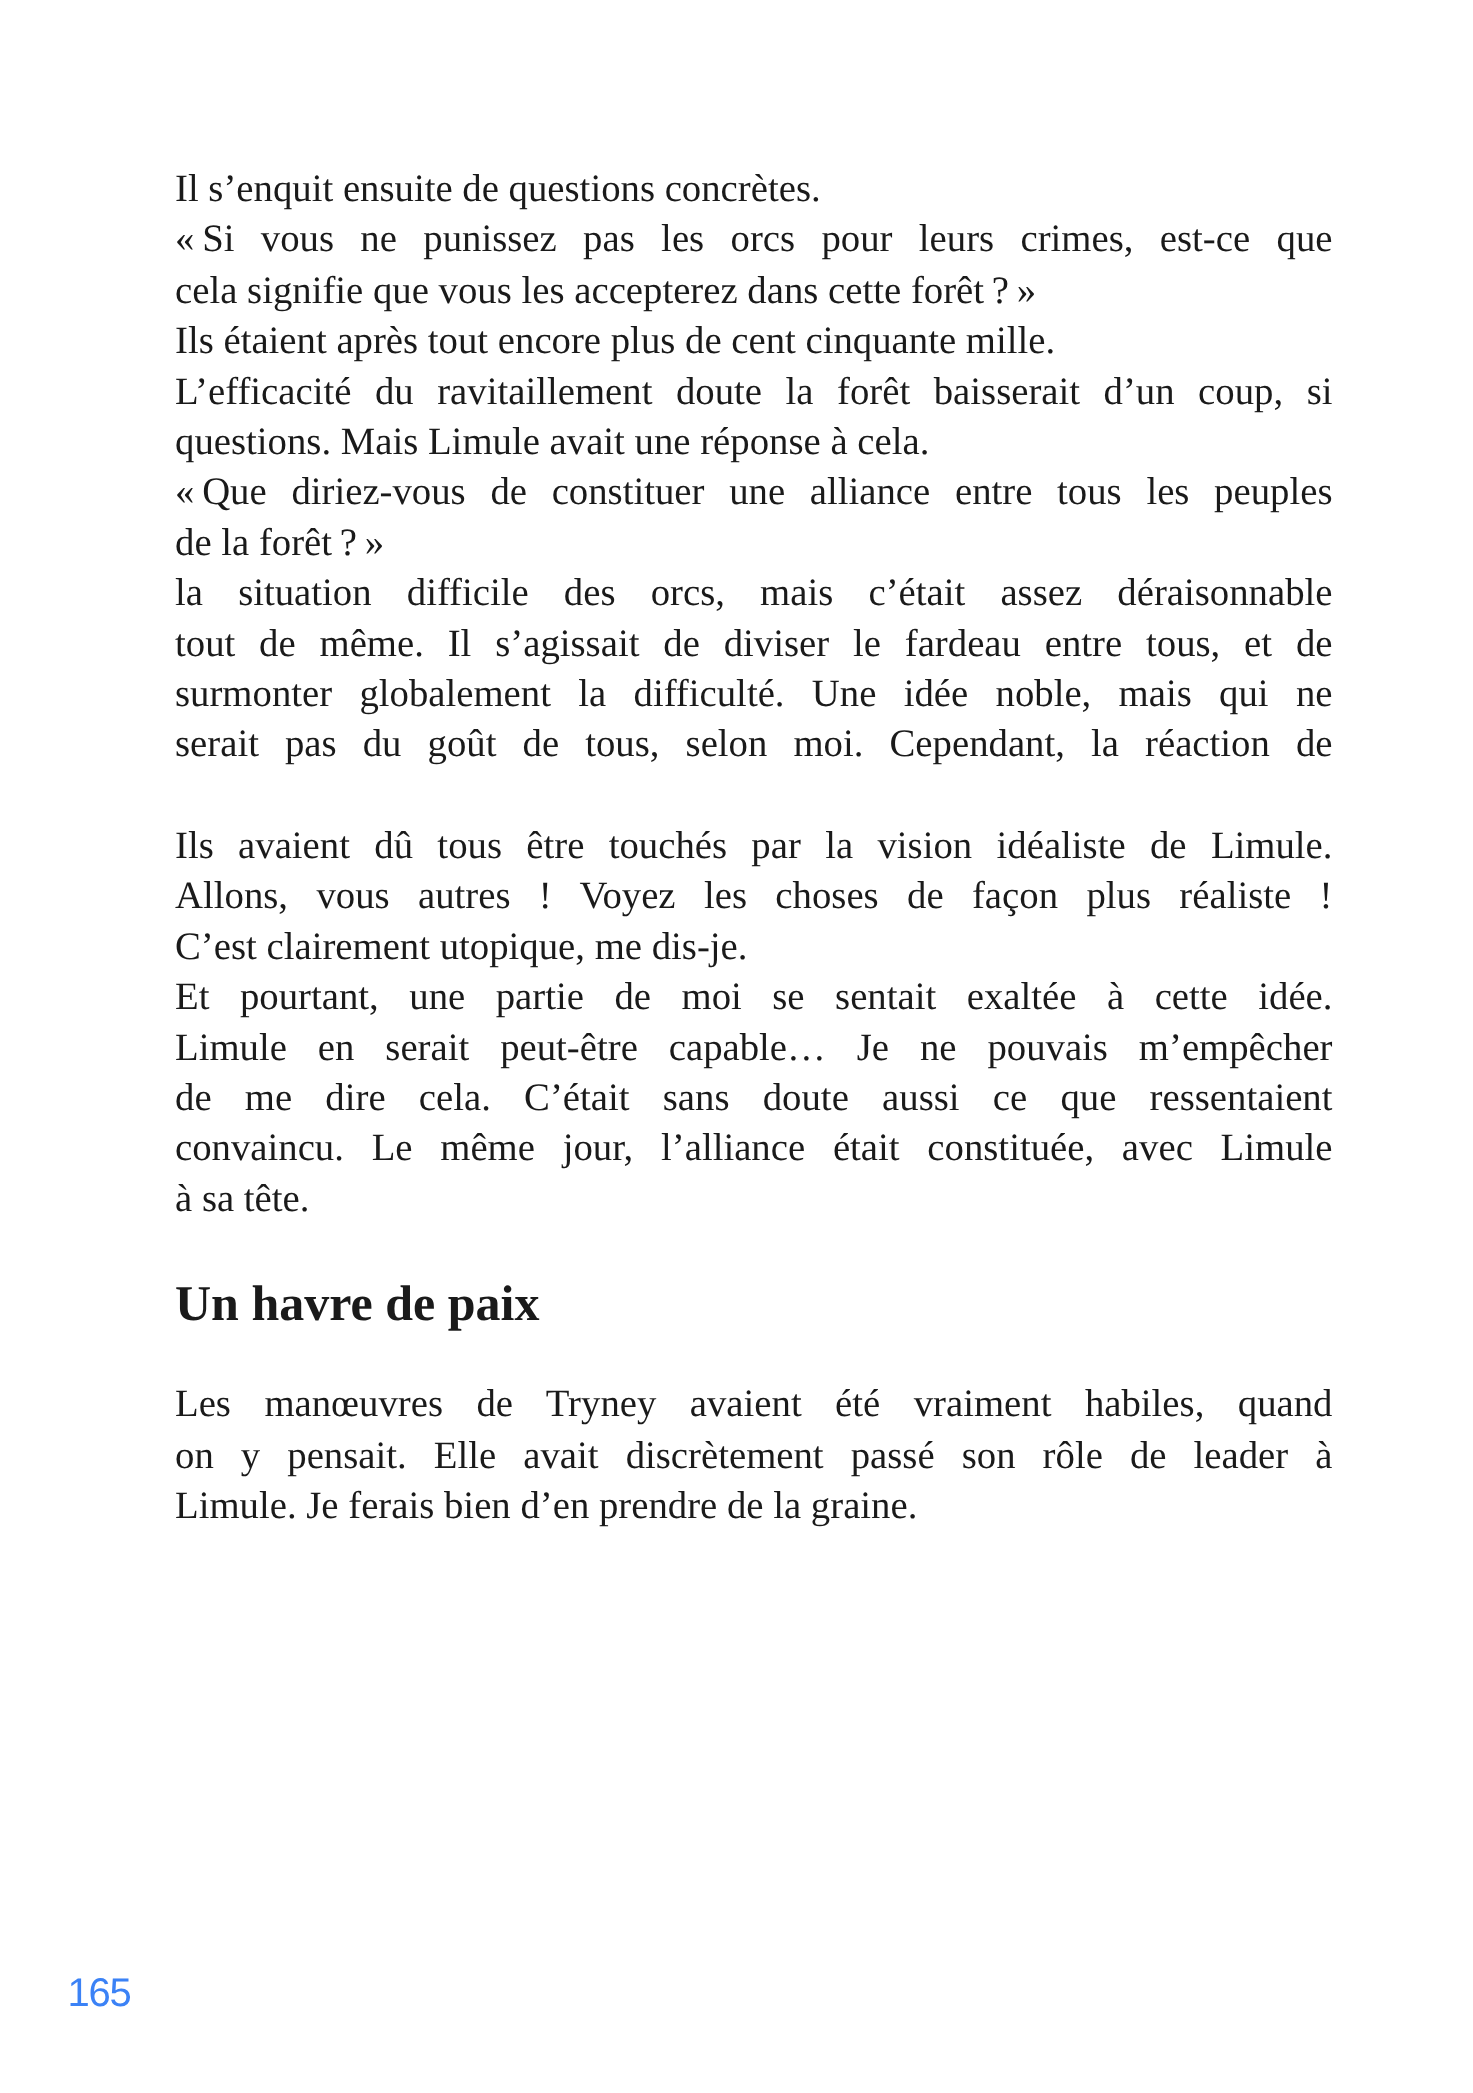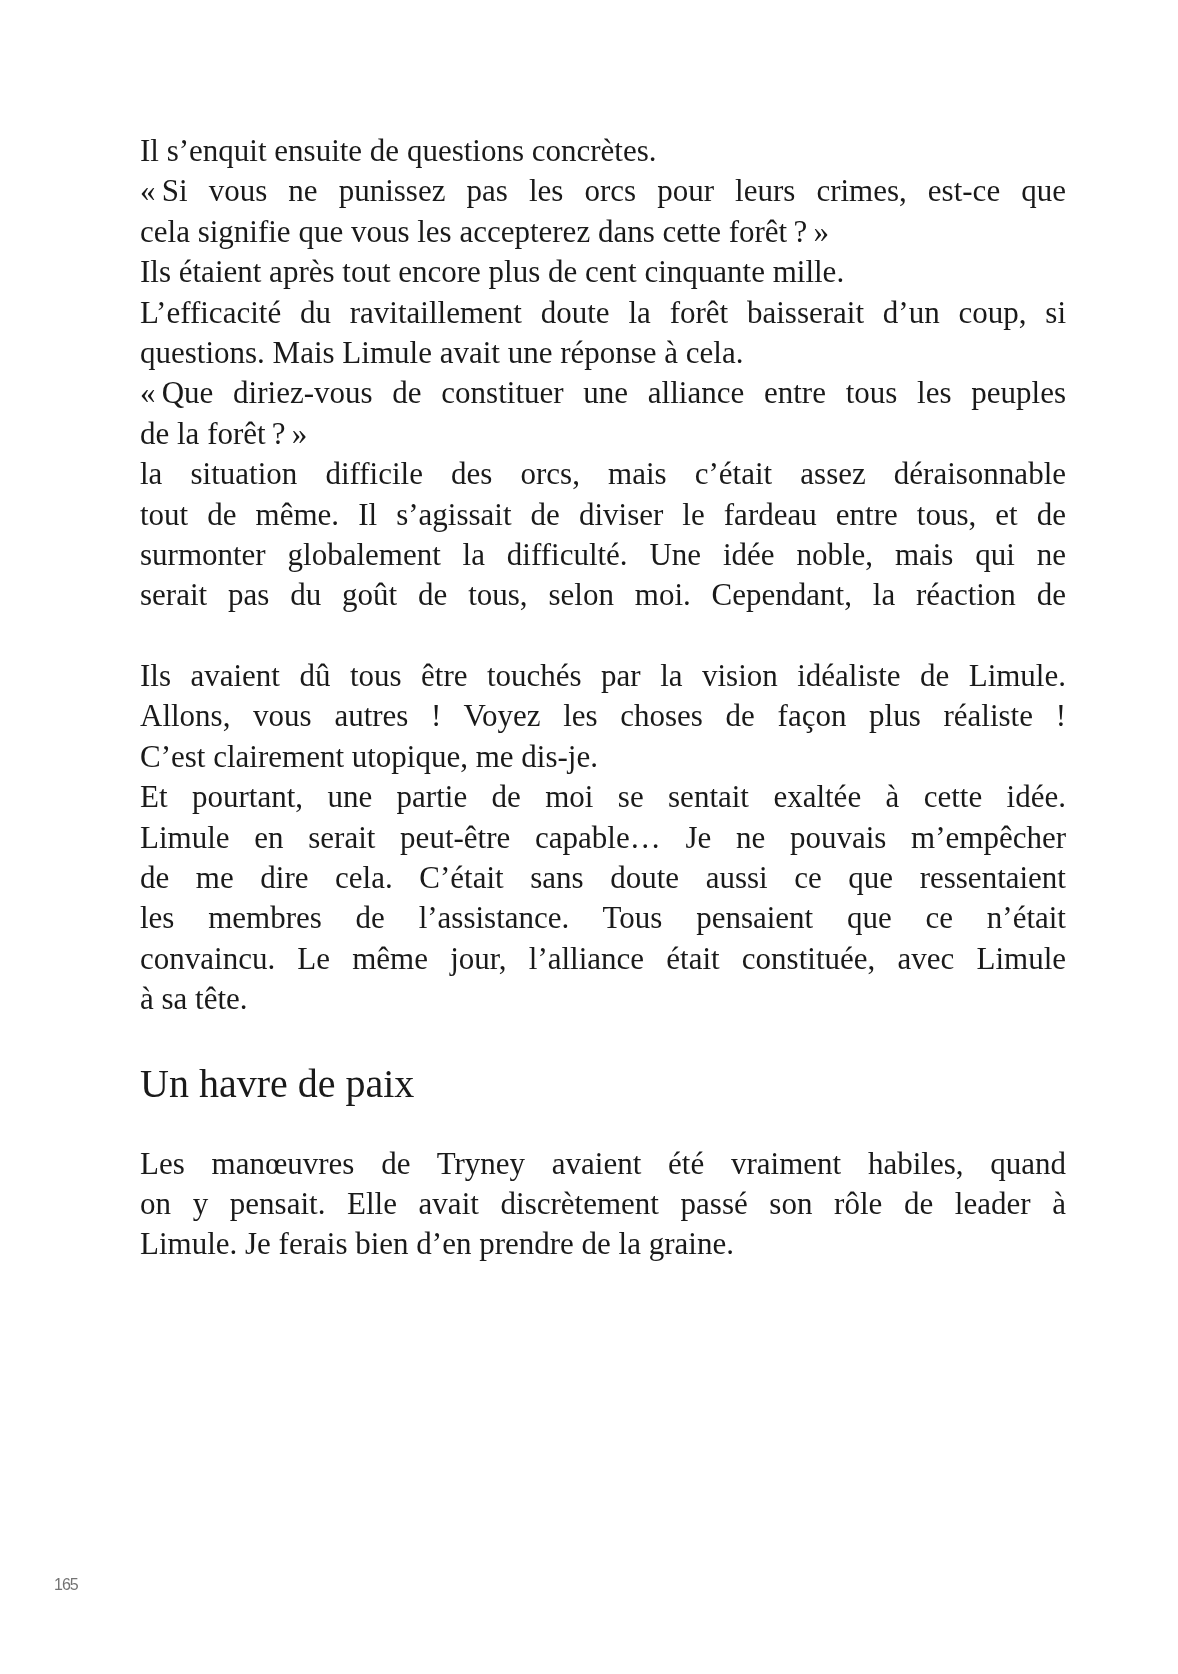--- a/index.html
+++ b/index.html
@@ -36,29 +36,29 @@
   }
   .blank {
     height: 40.4px;
   }
   .heading {
     font-family: "Liberation Serif", "DejaVu Serif", serif;
     font-size: 40px;
     line-height: 52px;
     margin-top: 38px;
     margin-bottom: 34px;
-    font-weight: normal;
+    font-weight: bold;
   }
   .page-number {
     position: absolute;
     left: 54px;
     top: 1576px;
     font-family: "Liberation Sans", "DejaVu Sans", sans-serif;
-    font-size: 16px;
-    color: #737373;
+    font-size: 32px;
+    color: #3b82f6;
     letter-spacing: -1px;
   }
 </style>
 </head>
 <body>
 
 <div class="page">
 
   <div>
     <span class="line">Il s’enquit ensuite de questions concrètes.</span>
@@ -77,21 +77,20 @@
 
   <div class="blank"></div>
 
   <div>
     <span class="line j">Ils avaient dû tous être touchés par la vision idéaliste de Limule.</span>
     <span class="line j">Allons, vous autres ! Voyez les choses de façon plus réaliste !</span>
     <span class="line">C’est clairement utopique, me dis-je.</span>
     <span class="line j">Et pourtant, une partie de moi se sentait exaltée à cette idée.</span>
     <span class="line j">Limule en serait peut-être capable… Je ne pouvais m’empêcher</span>
     <span class="line j">de me dire cela. C’était sans doute aussi ce que ressentaient</span>
-    <span class="line j">les membres de l’assistance. Tous pensaient que ce n’était</span>
     <span class="line j">convaincu. Le même jour, l’alliance était constituée, avec Limule</span>
     <span class="line">à sa tête.</span>
   </div>
 
   <div class="heading">Un havre de paix</div>
 
   <div>
     <span class="line j">Les manœuvres de Tryney avaient été vraiment habiles, quand</span>
     <span class="line j">on y pensait. Elle avait discrètement passé son rôle de leader à</span>
     <span class="line">Limule. Je ferais bien d’en prendre de la graine.</span>

